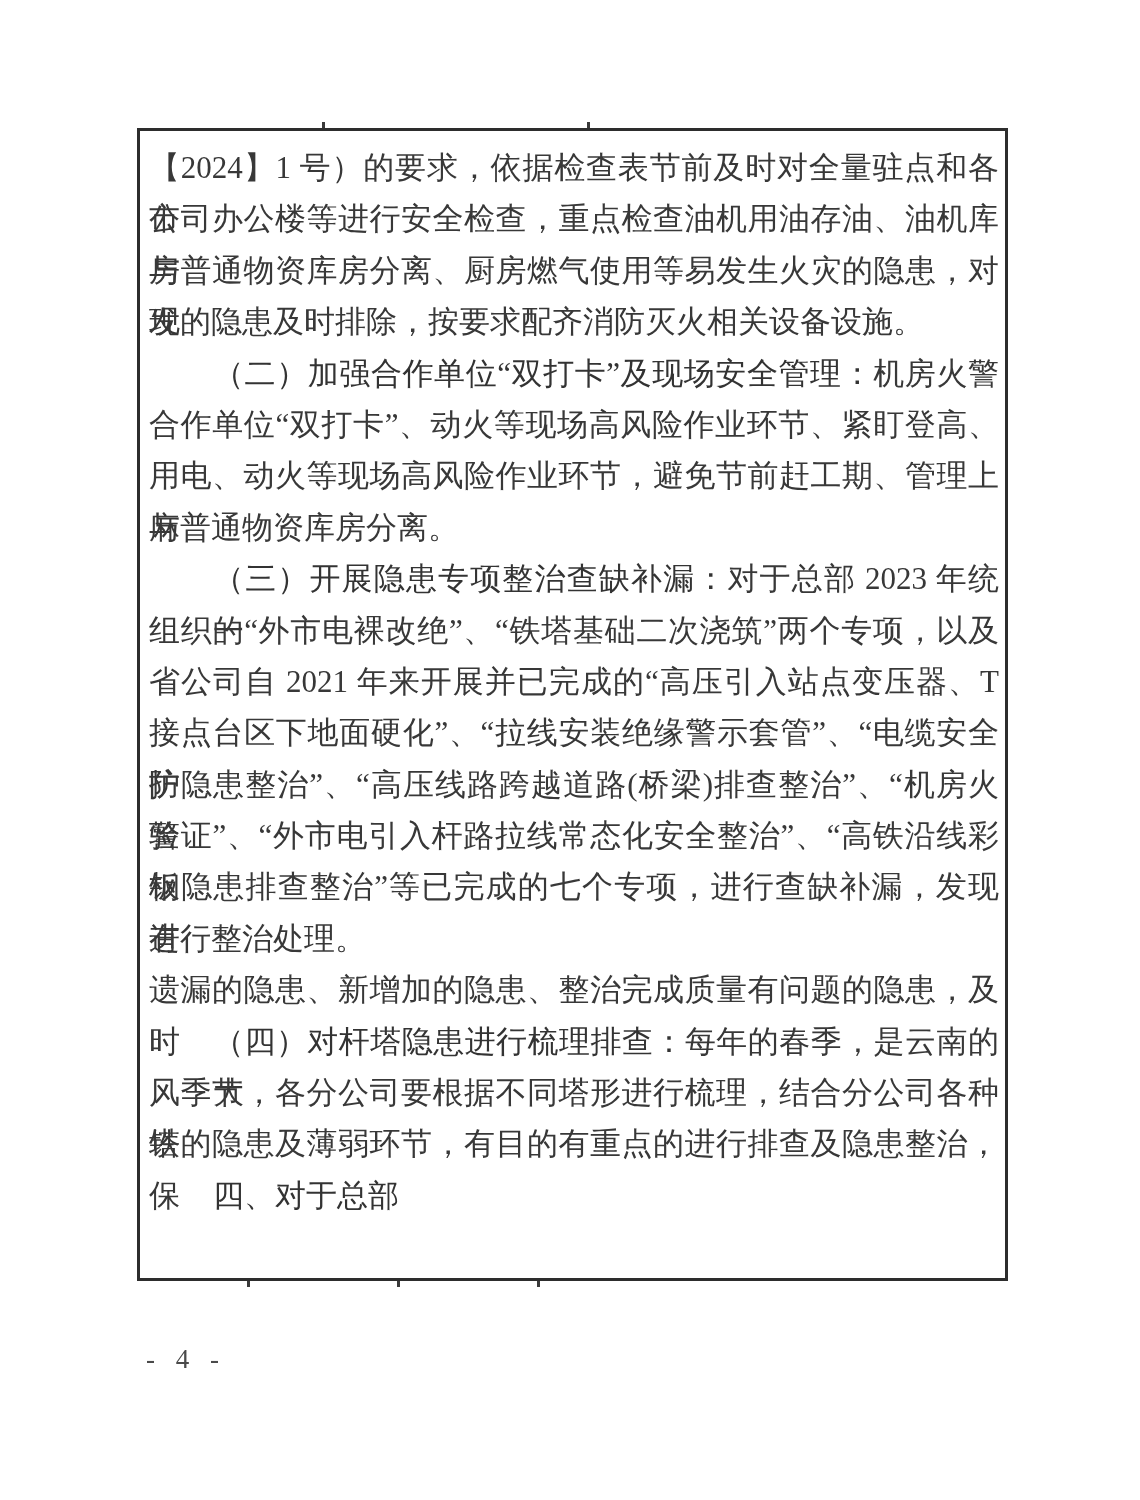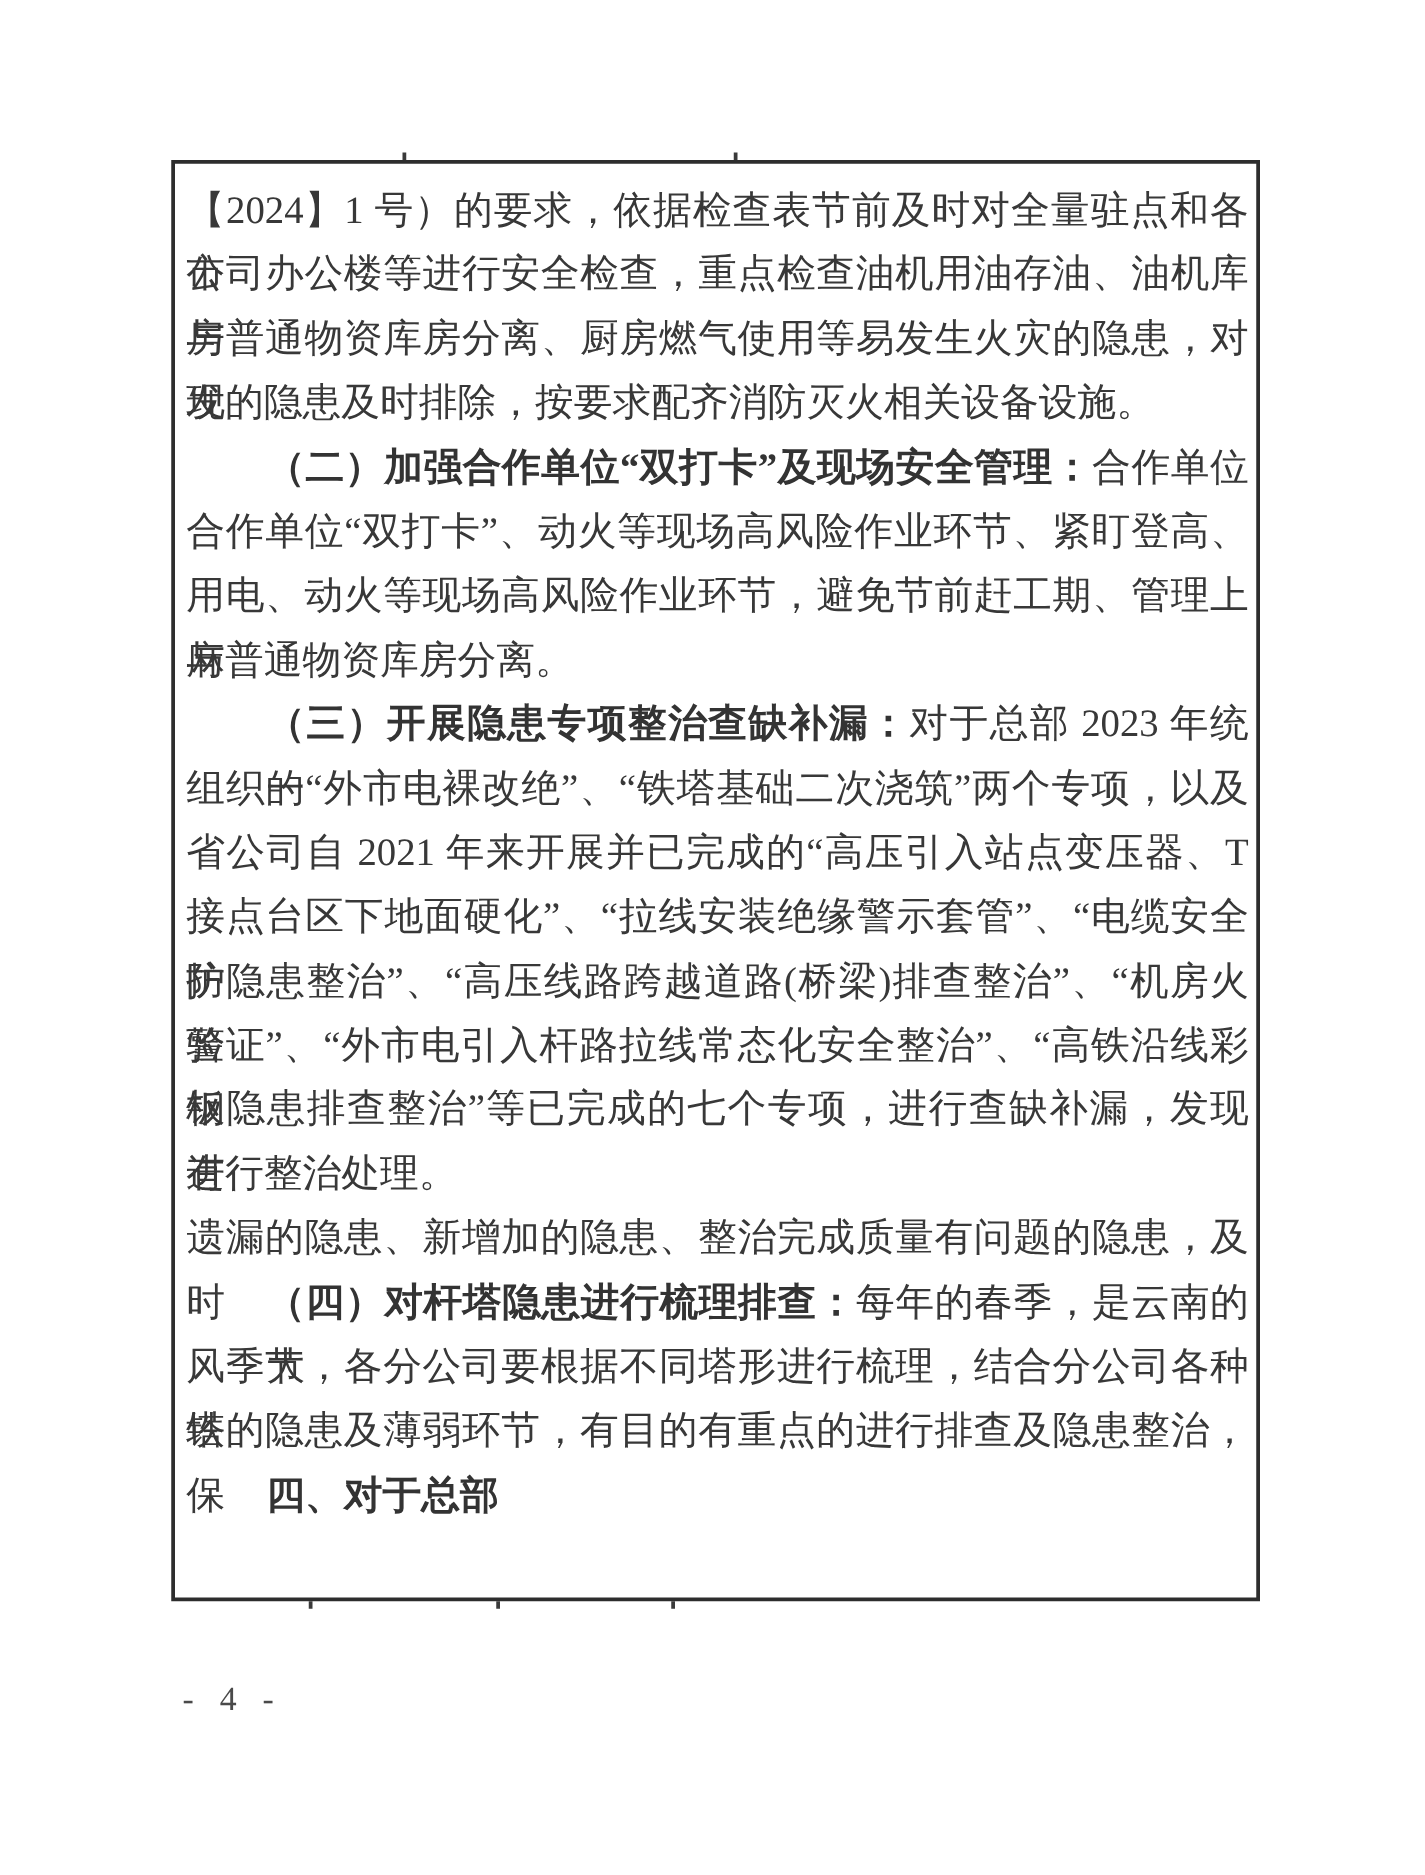--- a/index.html
+++ b/index.html
@@ -31,21 +31,21 @@
     white-space: nowrap;
     letter-spacing: 0;
   }
   .line.just {
     white-space: normal;
     text-align: justify;
     text-align-last: justify;
   }
   .line.indent { padding-left: 64px; }
   .seg { color: #383838; }
-  .seg.bold { font-weight: bold; color: #333333; }
+  .seg.bold { font-weight: normal; color: #333333; }
   .page-number {
     position: absolute;
     left: 146px;
     top: 1344px;
     font-size: 27px;
     color: #4a4a4a;
     letter-spacing: 7px;
     font-family: "Liberation Serif", serif;
   }
   .tick {
@@ -67,21 +67,21 @@
 
   <span class="tick t1"></span>
   <span class="tick t2"></span>
 
   <div class="frame">
     <div class="lines">
         <div class="line just"><span class="seg">【2024】1 号）的要求，依据检查表节前及时对全量驻点和各市</span></div>
         <div class="line just"><span class="seg">公司办公楼等进行安全检查，重点检查油机用油存油、油机库房</span></div>
         <div class="line just"><span class="seg">与普通物资库房分离、厨房燃气使用等易发生火灾的隐患，对发</span></div>
         <div class="line"><span class="seg">现的隐患及时排除，按要求配齐消防灭火相关设备设施。</span></div>
-        <div class="line just indent"><span class="seg bold">（二）加强合作单位“双打卡”及现场安全管理：</span><span class="seg">合作单位</span></div>
+        <div class="line just indent"><span class="seg bold">（二）加强合作单位“双打卡”及现场安全管理：</span><span class="seg">机房火警</span></div>
         <div class="line just"><span class="seg">合作单位“双打卡”、动火等现场高风险作业环节、紧盯登高、</span></div>
         <div class="line just"><span class="seg">用电、动火等现场高风险作业环节，避免节前赶工期、管理上麻</span></div>
         <div class="line"><span class="seg">与普通物资库房分离。</span></div>
         <div class="line just indent"><span class="seg bold">（三）开展隐患专项整治查缺补漏：</span><span class="seg">对于总部 2023 年统一</span></div>
         <div class="line just"><span class="seg">组织的“外市电裸改绝”、“铁塔基础二次浇筑”两个专项，以及</span></div>
         <div class="line just"><span class="seg">省公司自 2021 年来开展并已完成的“高压引入站点变压器、T</span></div>
         <div class="line just"><span class="seg">接点台区下地面硬化”、“拉线安装绝缘警示套管”、“电缆安全防</span></div>
         <div class="line just"><span class="seg">护隐患整治”、“高压线路跨越道路(桥梁)排查整治”、“机房火警</span></div>
         <div class="line just"><span class="seg">验证”、“外市电引入杆路拉线常态化安全整治”、“高铁沿线彩钢</span></div>
         <div class="line just"><span class="seg">板隐患排查整治”等已完成的七个专项，进行查缺补漏，发现有</span></div>

